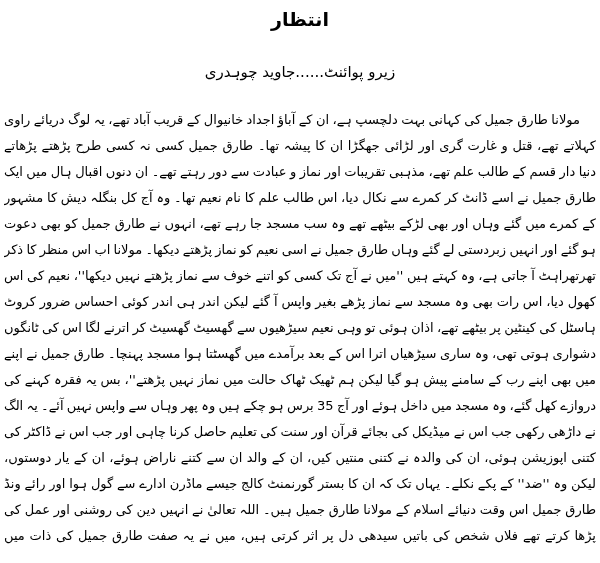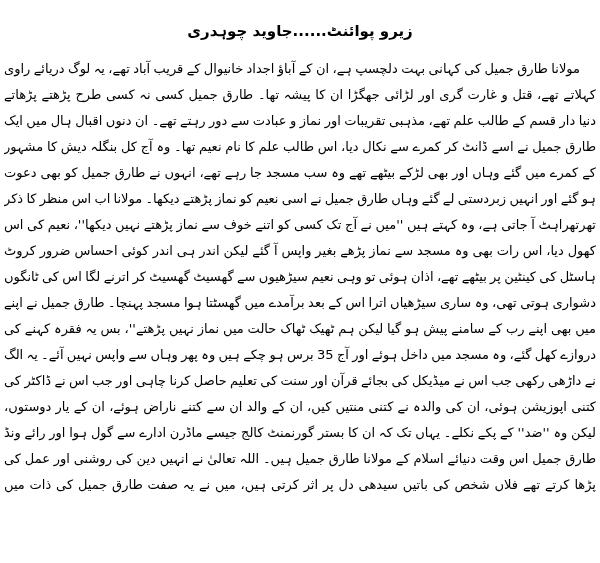--- a/index.html
+++ b/index.html
@@ -21,24 +21,24 @@
   .article-title {
     text-align: center;
     font-weight: bold;
     font-size: 19px;
     line-height: 1.2;
     padding-top: 8px;
     margin: 0;
   }
   .article-byline {
     text-align: center;
-    font-weight: bold;
+    font-weight: normal;
     font-size: 15px;
     line-height: 1.2;
-    margin: 4px;
+    margin: 14px;
     padding-top: 18px;
   }
   .article-body {
     margin: 0;
     padding: 12px 4px 0 4px;
     direction: rtl;
   }
   .body-line {
     font-size: 13px;
     height: 26px;
@@ -52,20 +52,21 @@
     text-indent: 16px;
   }
   .body-line.last {
     text-align-last: right;
   }
 </style>
 </head>
 <body>
 
 <div class="page">
+  <h1 class="article-title">انتظار</h1>
   <div class="article-byline">زیرو پوائنٹ......جاوید چوہدری</div>
   <div class="article-body">
       <div class="body-line first">مولانا طارق جمیل کی کہانی بہت دلچسپ ہے، ان کے آباؤ اجداد خانیوال کے قریب آباد تھے، یہ لوگ دریائے راوی کے کناروں پر رہتے تھے، جانگلی</div>
       <div class="body-line">کہلاتے تھے، قتل و غارت گری اور لڑائی جھگڑا ان کا پیشہ تھا۔ طارق جمیل کسی نہ کسی طرح پڑھتے پڑھاتے گورنمنٹ کالج تک پہنچ گئے، کالج میں وہ عام سے</div>
       <div class="body-line">دنیا دار قسم کے طالب علم تھے، مذہبی تقریبات اور نماز و عبادت سے دور رہتے تھے۔ ان دنوں اقبال ہال میں ایک بنگالی طالب علم نے انہیں دعوت دی لیکن</div>
       <div class="body-line">طارق جمیل نے اسے ڈانٹ کر کمرے سے نکال دیا، اس طالب علم کا نام نعیم تھا۔ وہ آج کل بنگلہ دیش کا مشہور معیشت دان ہے، چند دنوں بعد وہ کسی دوست</div>
       <div class="body-line">کے کمرے میں گئے وہاں اور بھی لڑکے بیٹھے تھے وہ سب مسجد جا رہے تھے، انہوں نے طارق جمیل کو بھی دعوت دی لیکن انہوں نے انکار کر دیا، دوست بضد</div>
       <div class="body-line">ہو گئے اور انہیں زبردستی لے گئے وہاں طارق جمیل نے اسی نعیم کو نماز پڑھتے دیکھا۔ مولانا اب اس منظر کا ذکر کرتے ہیں تو ان کی آواز میں ایک عجیب</div>
       <div class="body-line">تھرتھراہٹ آ جاتی ہے، وہ کہتے ہیں ''میں نے آج تک کسی کو اتنے خوف سے نماز پڑھتے نہیں دیکھا''، نعیم کی اس نماز نے طارق جمیل کے اندر ایک نیا دروازہ</div>
       <div class="body-line">کھول دیا، اس رات بھی وہ مسجد سے نماز پڑھے بغیر واپس آ گئے لیکن اندر ہی اندر کوئی احساس ضرور کروٹ لینے لگا۔ دوسری بار وہ چند دوستوں کے ساتھ نیو</div>

